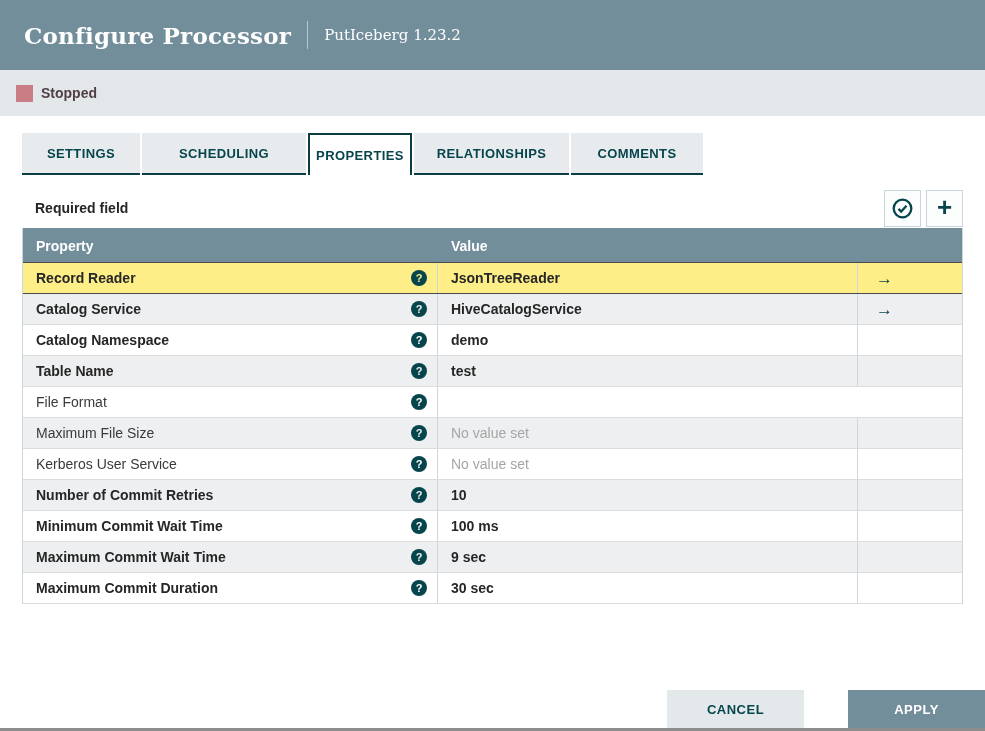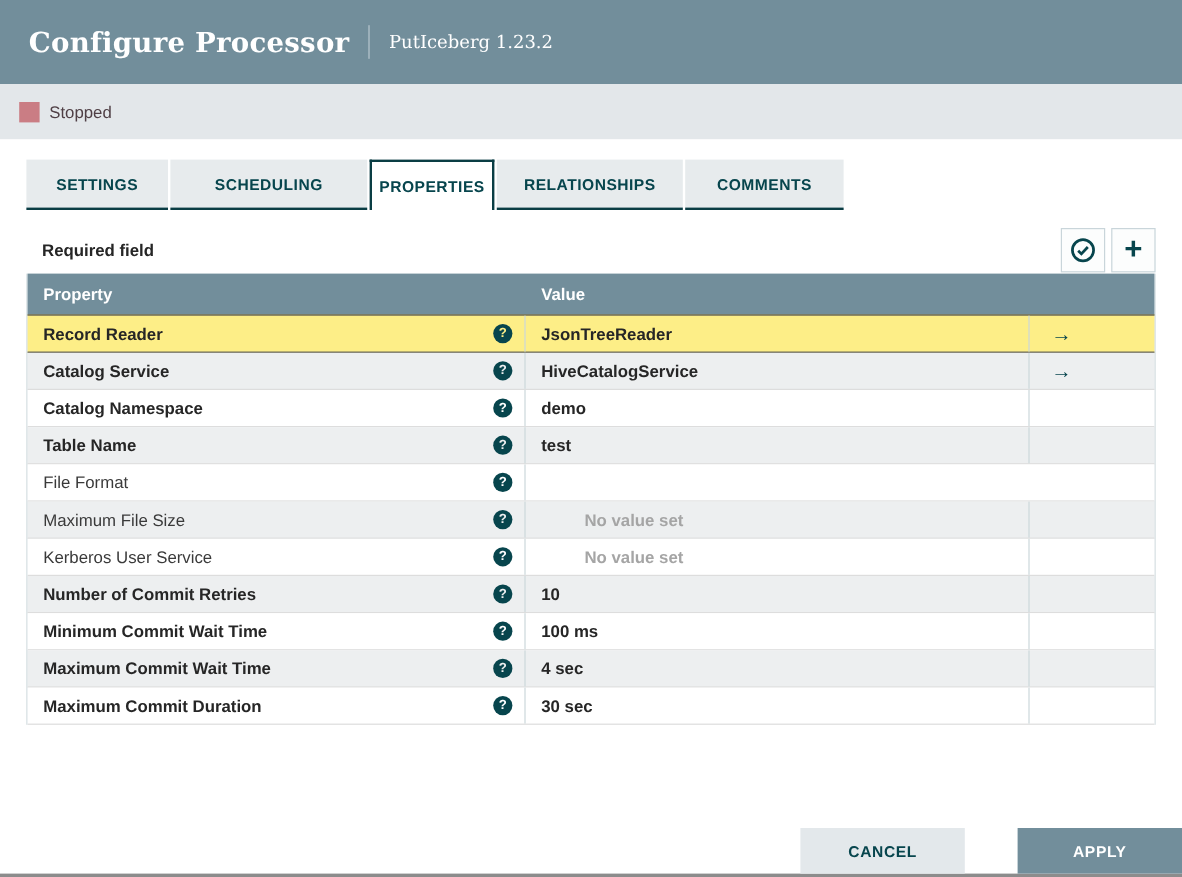--- a/index.html
+++ b/index.html
@@ -14,21 +14,21 @@
   }
   .dlg-title {
     font-family: "DejaVu Serif", serif; font-weight: bold; font-size: 23px; color: #ffffff; letter-spacing: .2px;
   }
   .dlg-title-divider { width: 1px; height: 28px; background: #b8c7cf; margin: 0 16px; }
   .dlg-subtitle { font-family: "DejaVu Serif", serif; font-size: 15px; color: #ffffff; }
 
   
   .status-bar { height: 46px; background: #e3e7ea; display: flex; align-items: center; padding: 0 16px; }
   .status-square { width: 17px; height: 17px; background: #ca7d84; margin-right: 8px; }
-  .status-label { font-size: 14px; font-weight: normal; color: #4f3f45; }
+  .status-label { font-size: 14px; font-weight: bold; color: #4f3f45; }
 
   
   .tabs { display: flex; margin: 17px 22px 0 22px; height: 42px; }
   .tab {
     background: #e7ebed; border-bottom: 2px solid #0a3d44; margin-right: 2px;
     display: flex; align-items: center; justify-content: center;
     font-size: 13px; font-weight: bold; color: #07454d; letter-spacing: .4px; cursor: pointer;
   }
   .tab:nth-child(1) { width: 118px; }
   .tab:nth-child(2) { width: 164px; }
@@ -74,21 +74,21 @@
   }
   .cell-value {
     width: 420px; padding-left: 13px; height: 100%; display: flex; align-items: center;
     border-right: 1px solid #ccd7db;
   }
   .cell-goto { flex: 1; display: flex; align-items: center; padding-left: 18px; height: 100%; }
   .prop-name { font-size: 14px; color: #3a3a3a; }
   .prop-row.required .prop-name { font-weight: bold; color: #262626; }
   .prop-value { font-size: 14px; color: #3a3a3a; }
   .prop-row.required .prop-value { font-weight: bold; color: #262626; }
-  .prop-value.unset { color: #a5a5a5 !important; font-weight: bold; margin-left: 36px; }
+  .prop-value.unset { color: #a5a5a5 !important; font-weight: normal; }
 
   .help-icon {
     width: 16px; height: 16px; border-radius: 50%; background: #07454d; color: #ffffff;
     font-size: 11px; font-weight: bold; display: flex; align-items: center; justify-content: center;
     flex-shrink: 0; cursor: default;
   }
   .prop-row.alt .help-icon { color: #edeff0; }
   .prop-row.selected .help-icon { color: #fdee87; }
 
   .goto-icon { font-size: 17px; font-weight: bold; color: #07454d; line-height: 1; }
@@ -263,21 +263,21 @@
     <div class="cell-goto">
       <span class="goto-icon" style="visibility: hidden;">→</span>
     </div>
   </div>
         <div class="prop-row alt required">
     <div class="cell-property">
       <span class="prop-name">Maximum Commit Wait Time</span>
       <span class="help-icon">?</span>
     </div>
     <div class="cell-value">
-      <span class="prop-value">4 sec</span>
+      <span class="prop-value">9 sec</span>
     </div>
     <div class="cell-goto">
       <span class="goto-icon" style="visibility: hidden;">→</span>
     </div>
   </div>
         <div class="prop-row required">
     <div class="cell-property">
       <span class="prop-name">Maximum Commit Duration</span>
       <span class="help-icon">?</span>
     </div>

